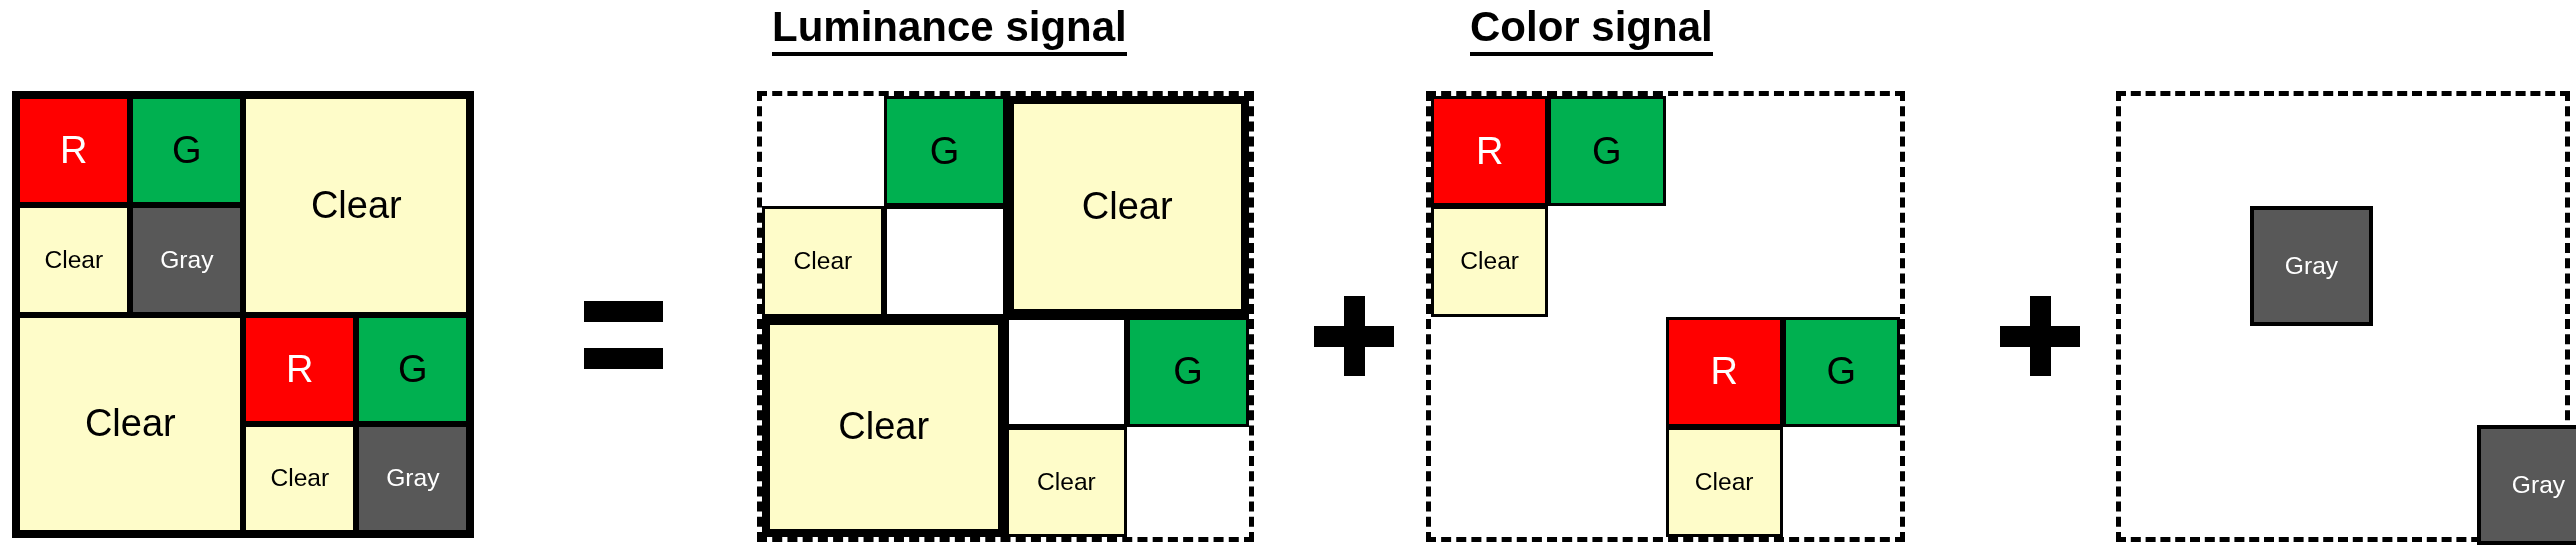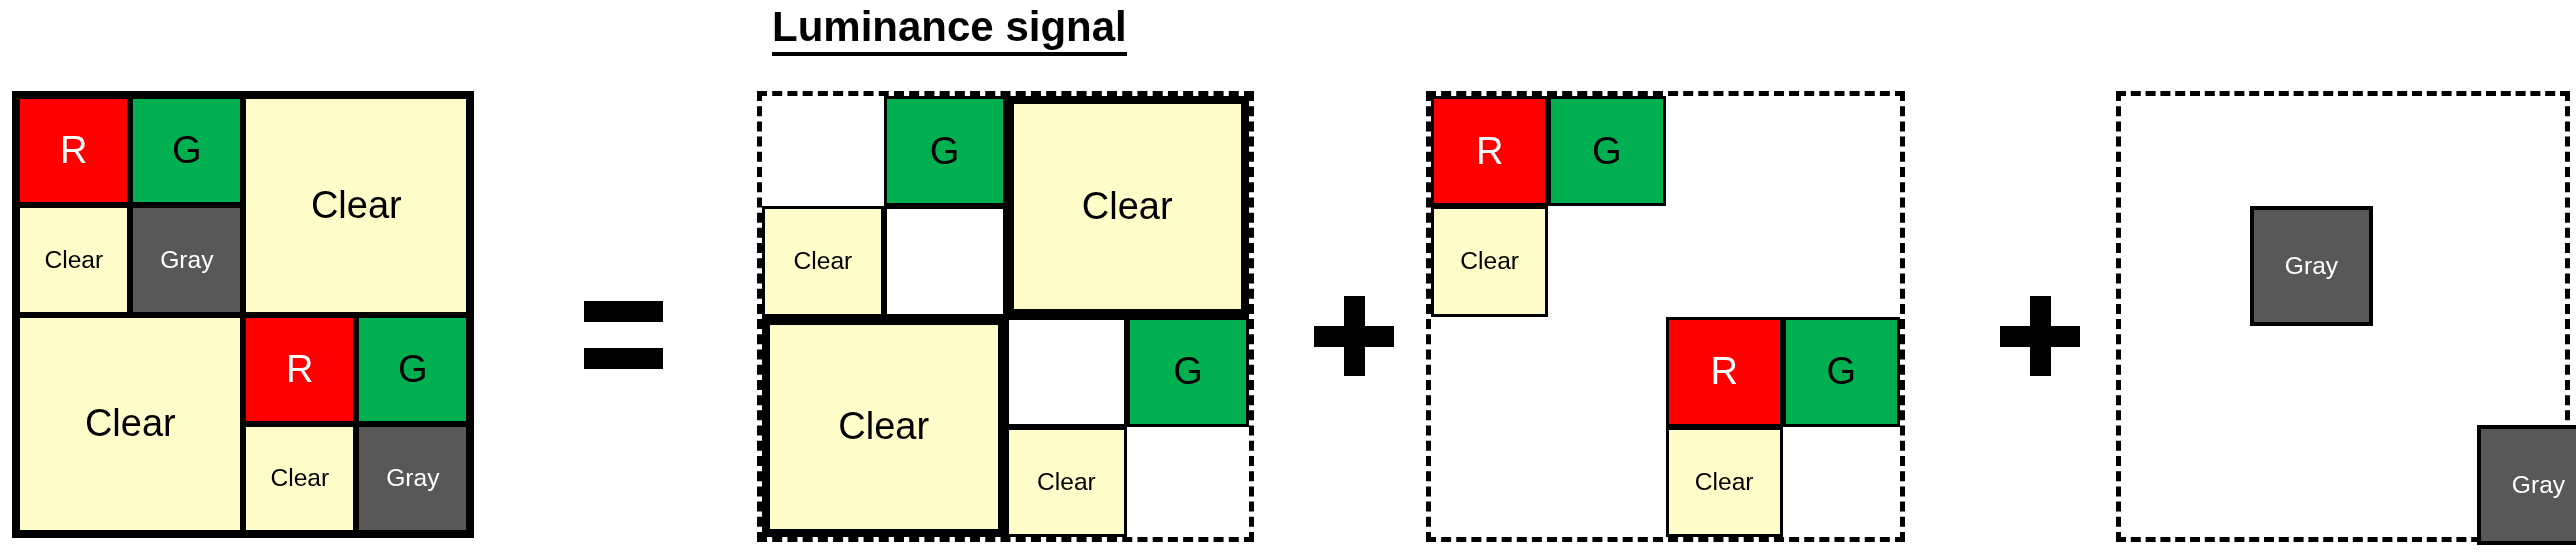--- a/index.html
+++ b/index.html
@@ -80,20 +80,21 @@
     display:flex;align-items:center;justify-content:center;
     font-size:24.6px;
   }
 </style>
 </head>
 <body>
 
 <div class="stage">
 
   <div class="heading" style="left:772px;top:6.1px;">Luminance signal</div>
+  <div class="heading" style="left:1470px;top:6.1px;">Color signal</div>
 
   <div class="block solid-frame" style="left:12.3px;top:91px;width:462px;height:447px;">
     <div class="quad-grid">
 
       <div class="quad">
         <div class="mini">
           <div class="cell c-red lbl-rg">R</div>
           <div class="cell c-green lbl-rg">G</div>
           <div class="cell c-clear lbl-small">Clear</div>
           <div class="cell c-gray lbl-small">Gray</div>

